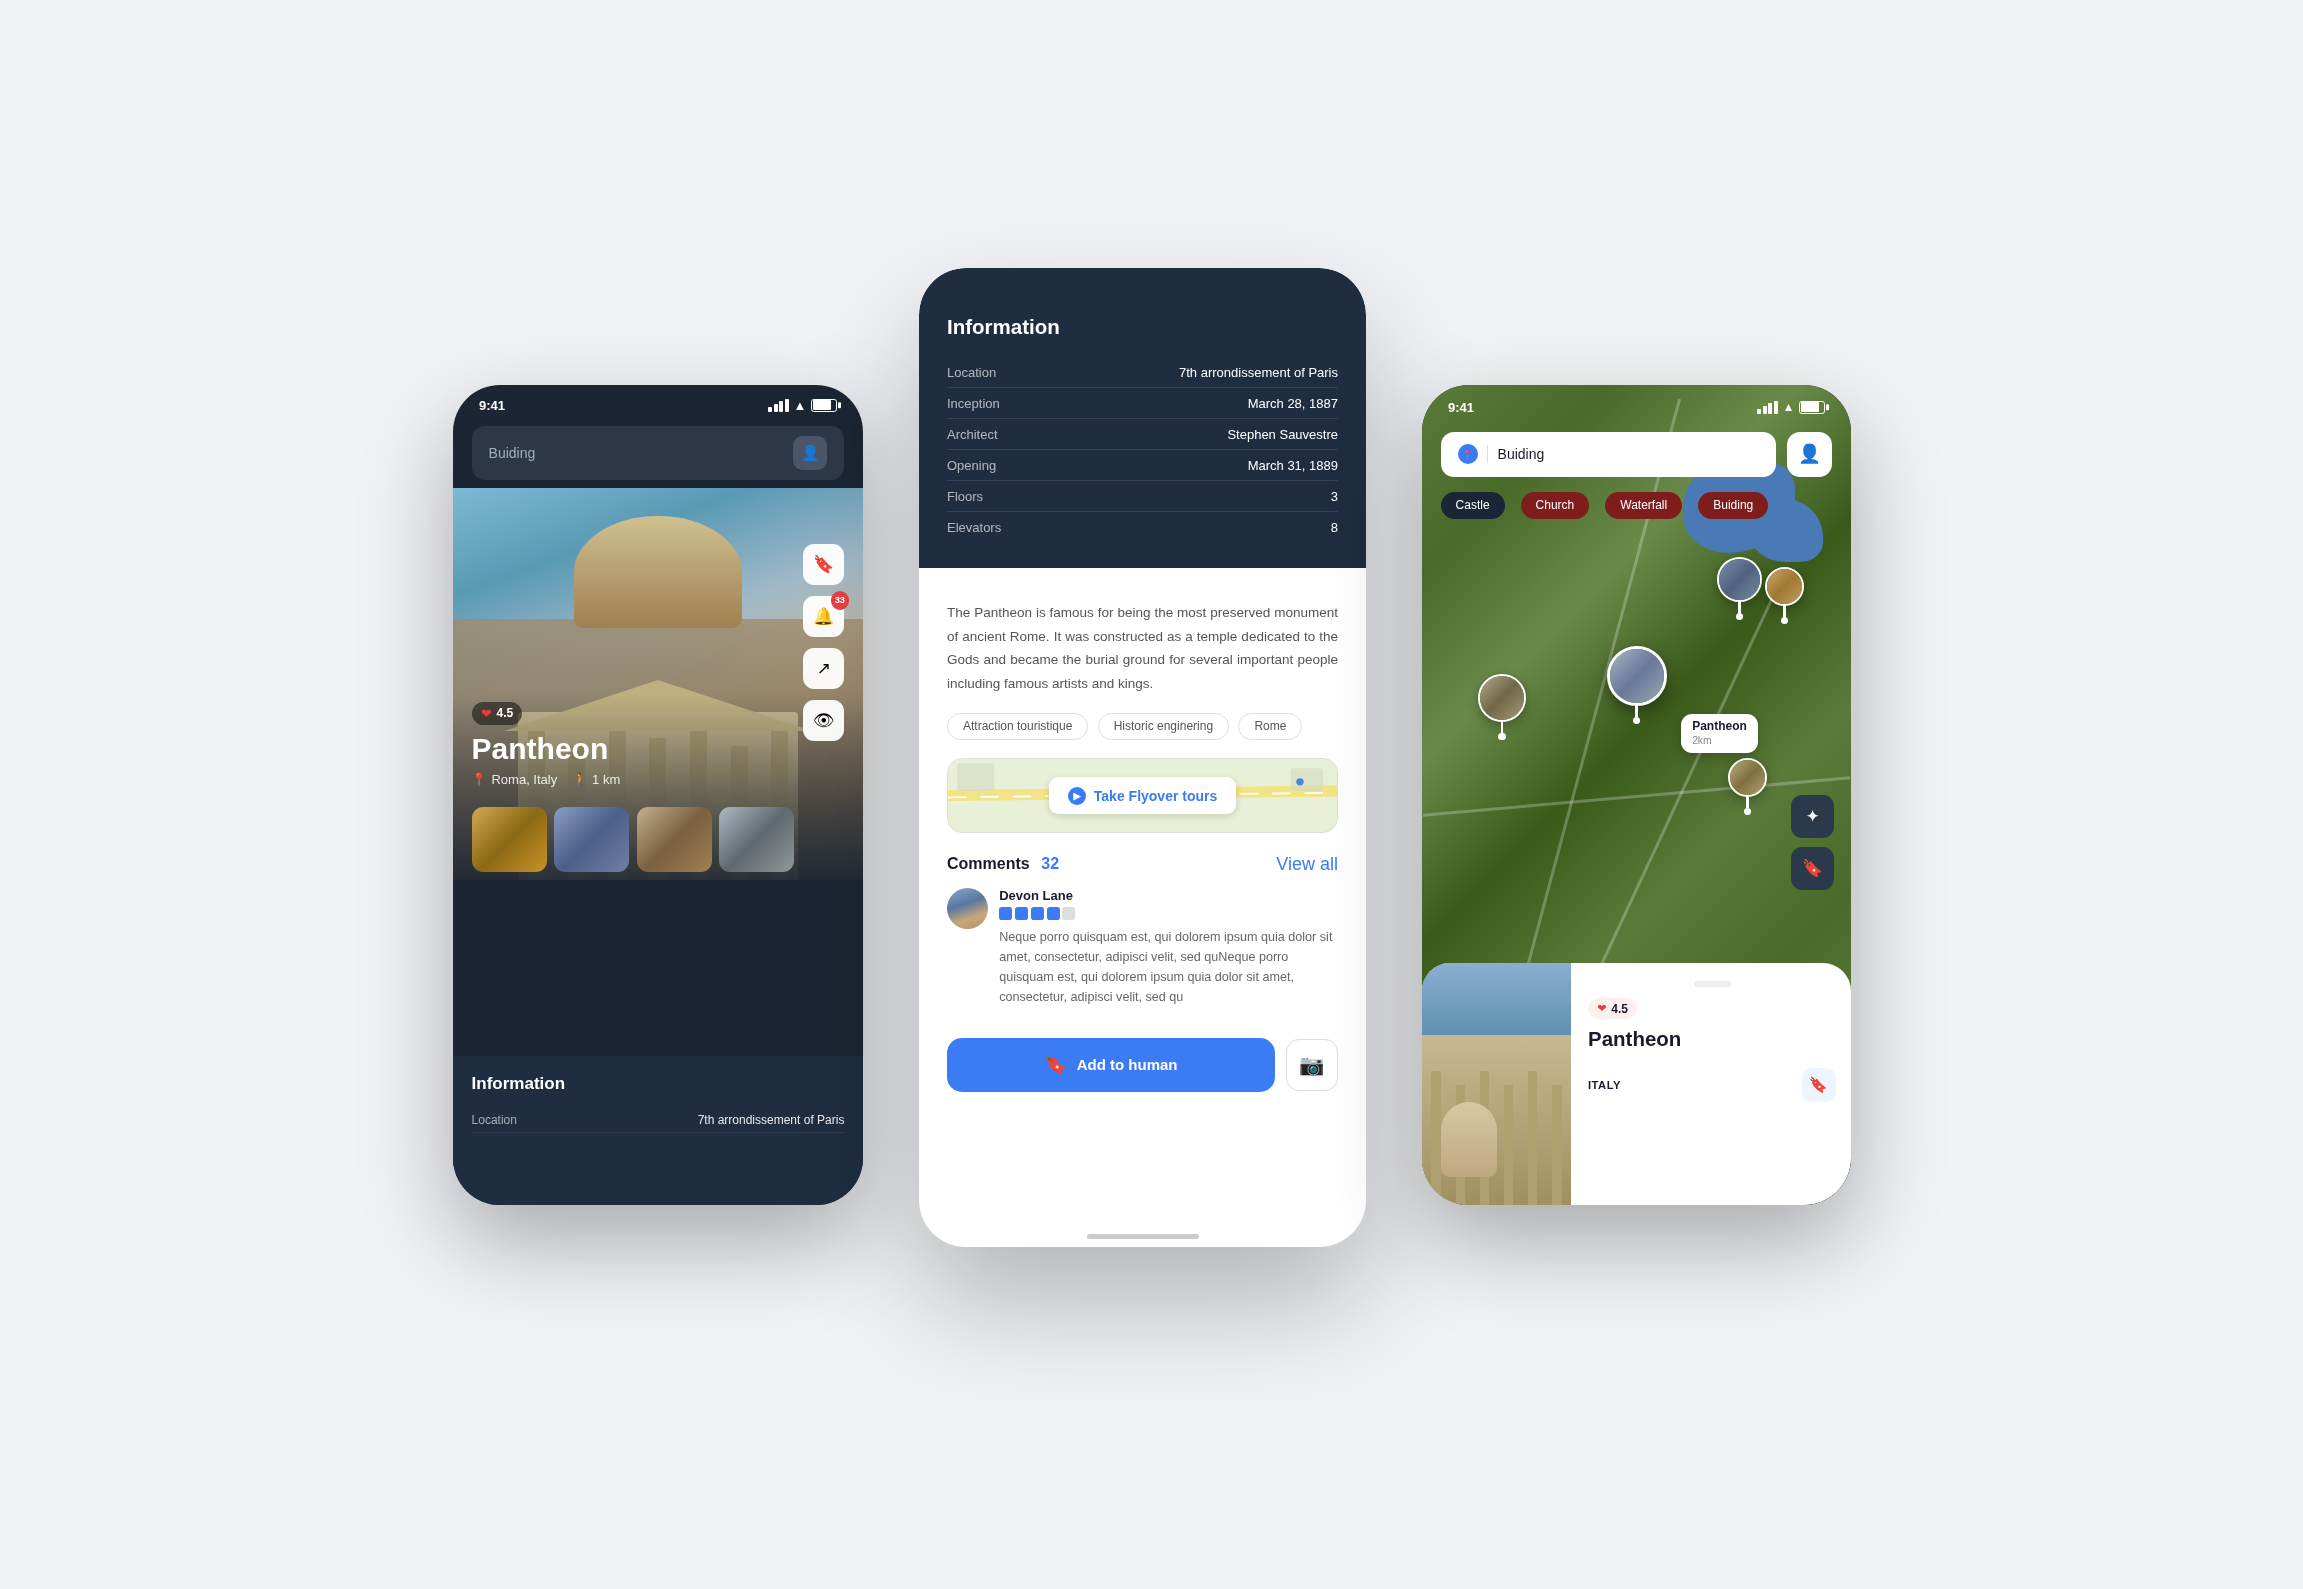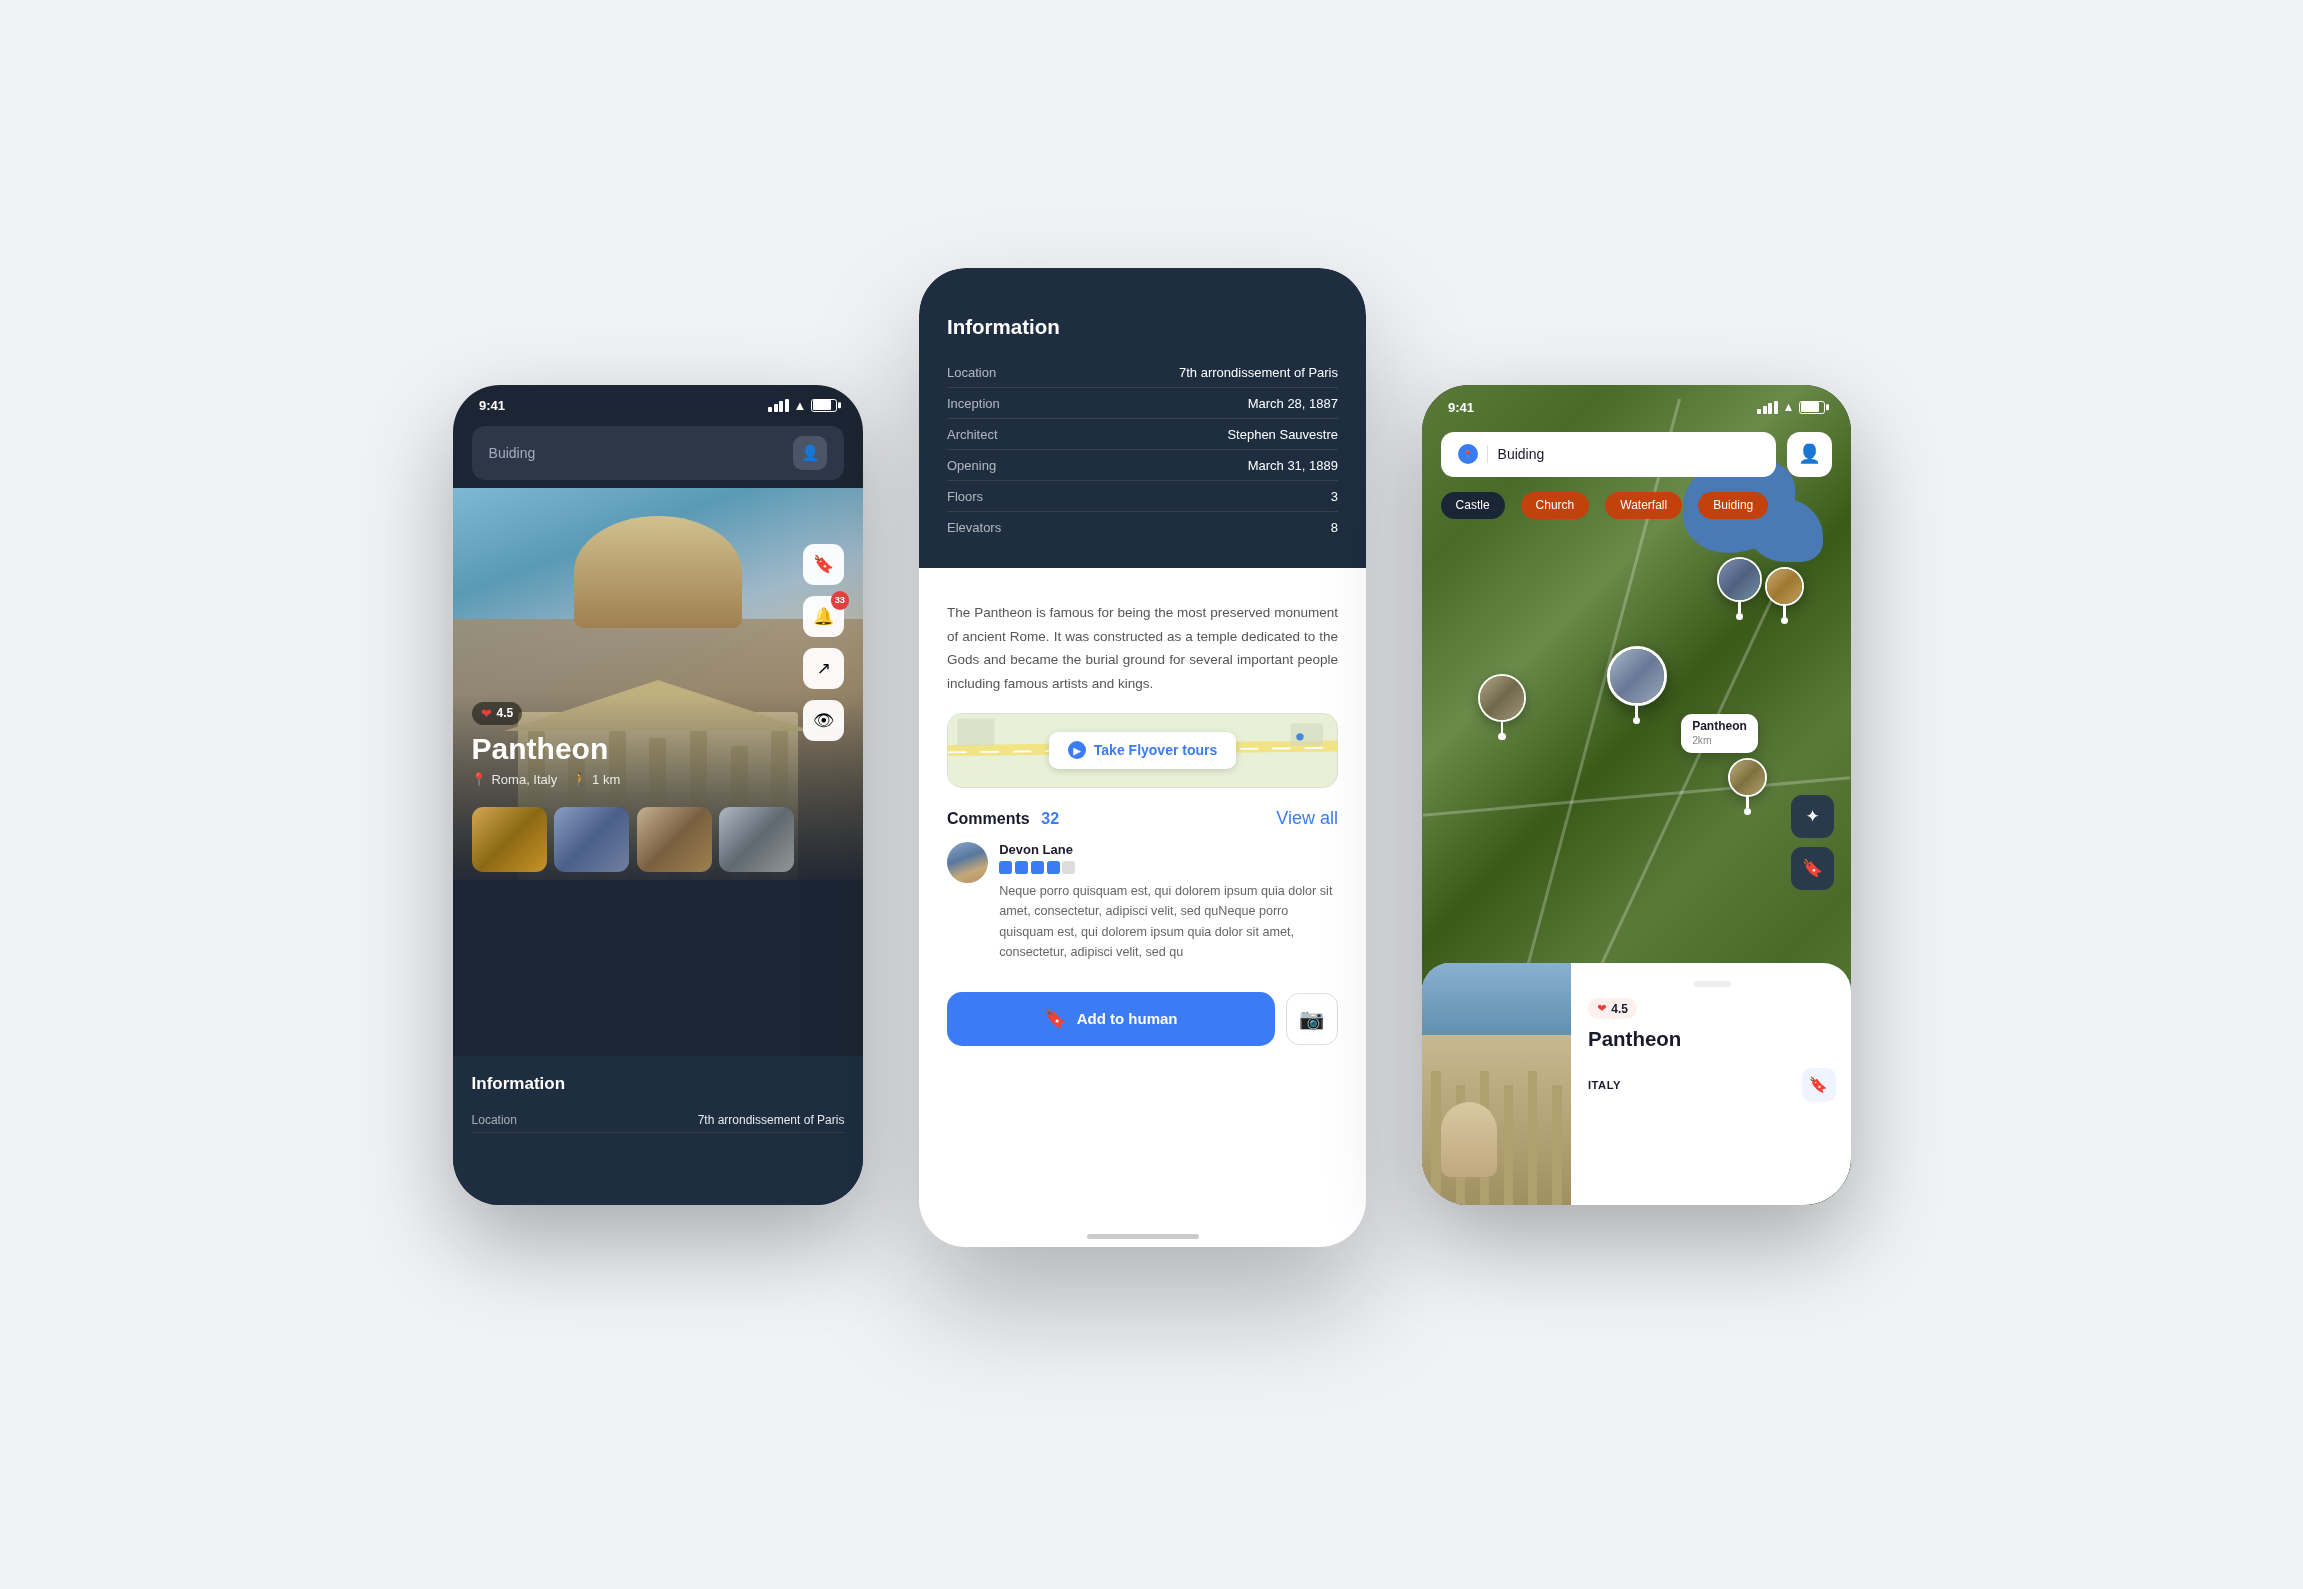--- a/index.html
+++ b/index.html
@@ -668,21 +668,21 @@
       top: 107px;
       left: 18.6px;
       right: 0;
       display: flex;
       gap: 16px;
       z-index: 15;
       overflow: hidden;
     }
 
     .filter-chip {
-      background: #c2410c;
+      background: #7f1d1d;
       color: white;
       border-radius: 18.6px;
       padding: 6.5px 15px;
       font-size: 12px;
       font-weight: 500;
       cursor: pointer;
       flex-shrink: 0;
     }
 
     .filter-chip.active {
@@ -1051,20 +1051,25 @@
           <span class="info-table-value">3</span>
         </div>
         <div class="info-table-row">
           <span class="info-table-label">Elevators</span>
           <span class="info-table-value">8</span>
         </div>
       </div>
 
       <div class="phone2-description">The Pantheon is famous for being the most preserved monument of ancient Rome. It was constructed as a temple dedicated to the Gods and became the burial ground for several important people including famous artists and kings.</div>
 
+      <div class="phone2-tags">
+        <div class="tag">Attraction touristique</div>
+        <div class="tag">Historic enginering</div>
+        <div class="tag">Rome</div>
+      </div>
 
       <div class="phone2-map">
 
         <svg class="map-roads" viewBox="0 0 420 80" preserveAspectRatio="none">
           <rect width="420" height="80" fill="#e8f0d8"></rect>
           <line x1="0" y1="40" x2="420" y2="35" stroke="#f5e070" stroke-width="12" opacity="0.8"></line>
           <line x1="0" y1="42" x2="420" y2="37" stroke="white" stroke-width="2" stroke-dasharray="20,15"></line>
           <rect x="10" y="5" width="40" height="30" rx="3" fill="#d0d8c0" opacity="0.6"></rect>
           <rect x="370" y="10" width="35" height="25" rx="3" fill="#d0d8c0" opacity="0.6"></rect>
           <circle cx="380" cy="25" r="4" fill="#4488dd"></circle>

